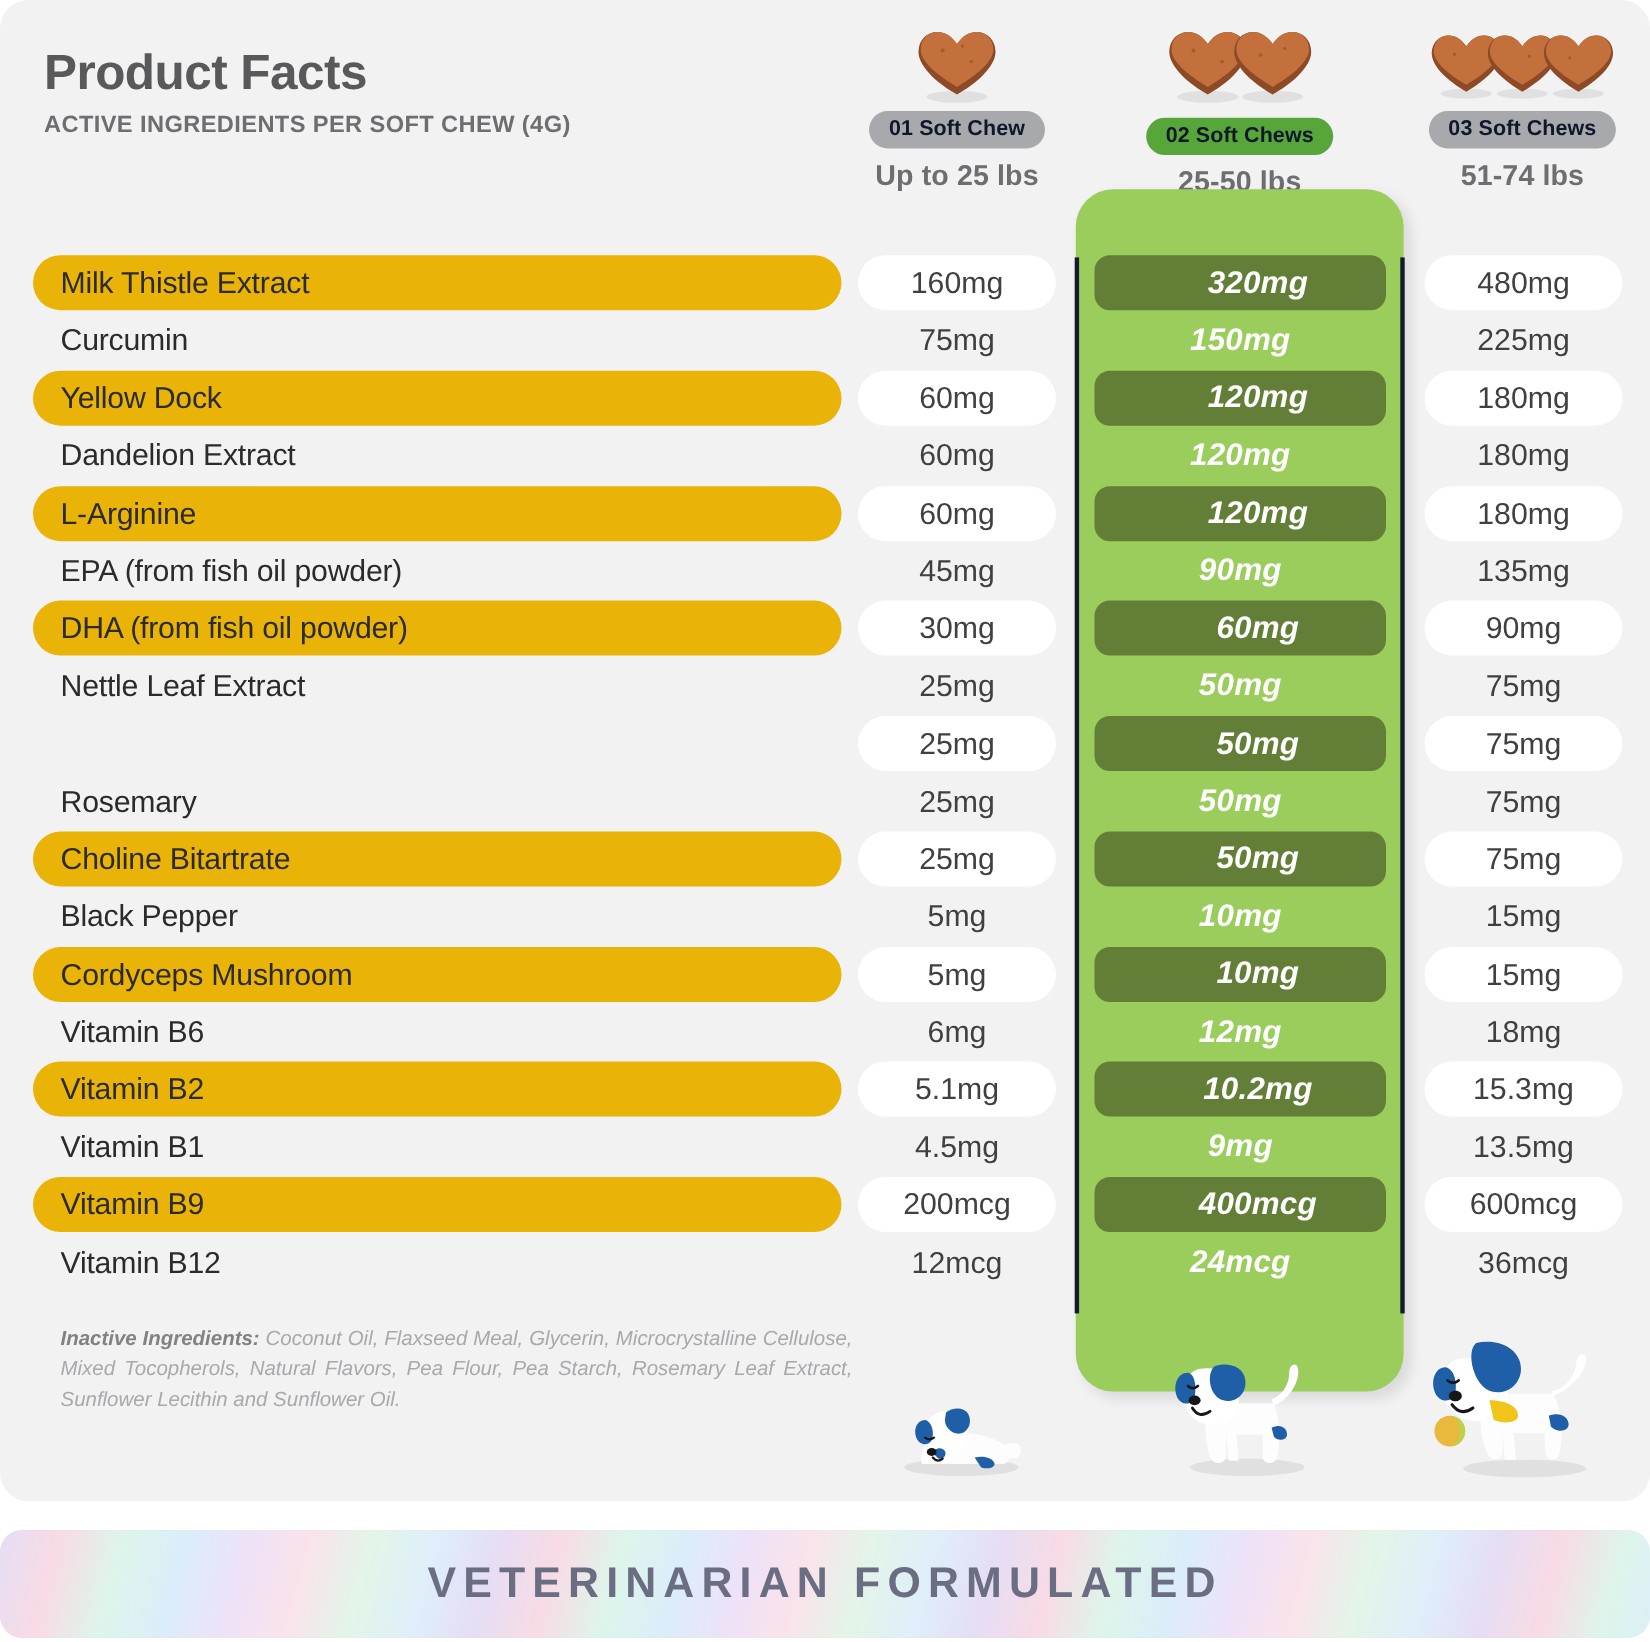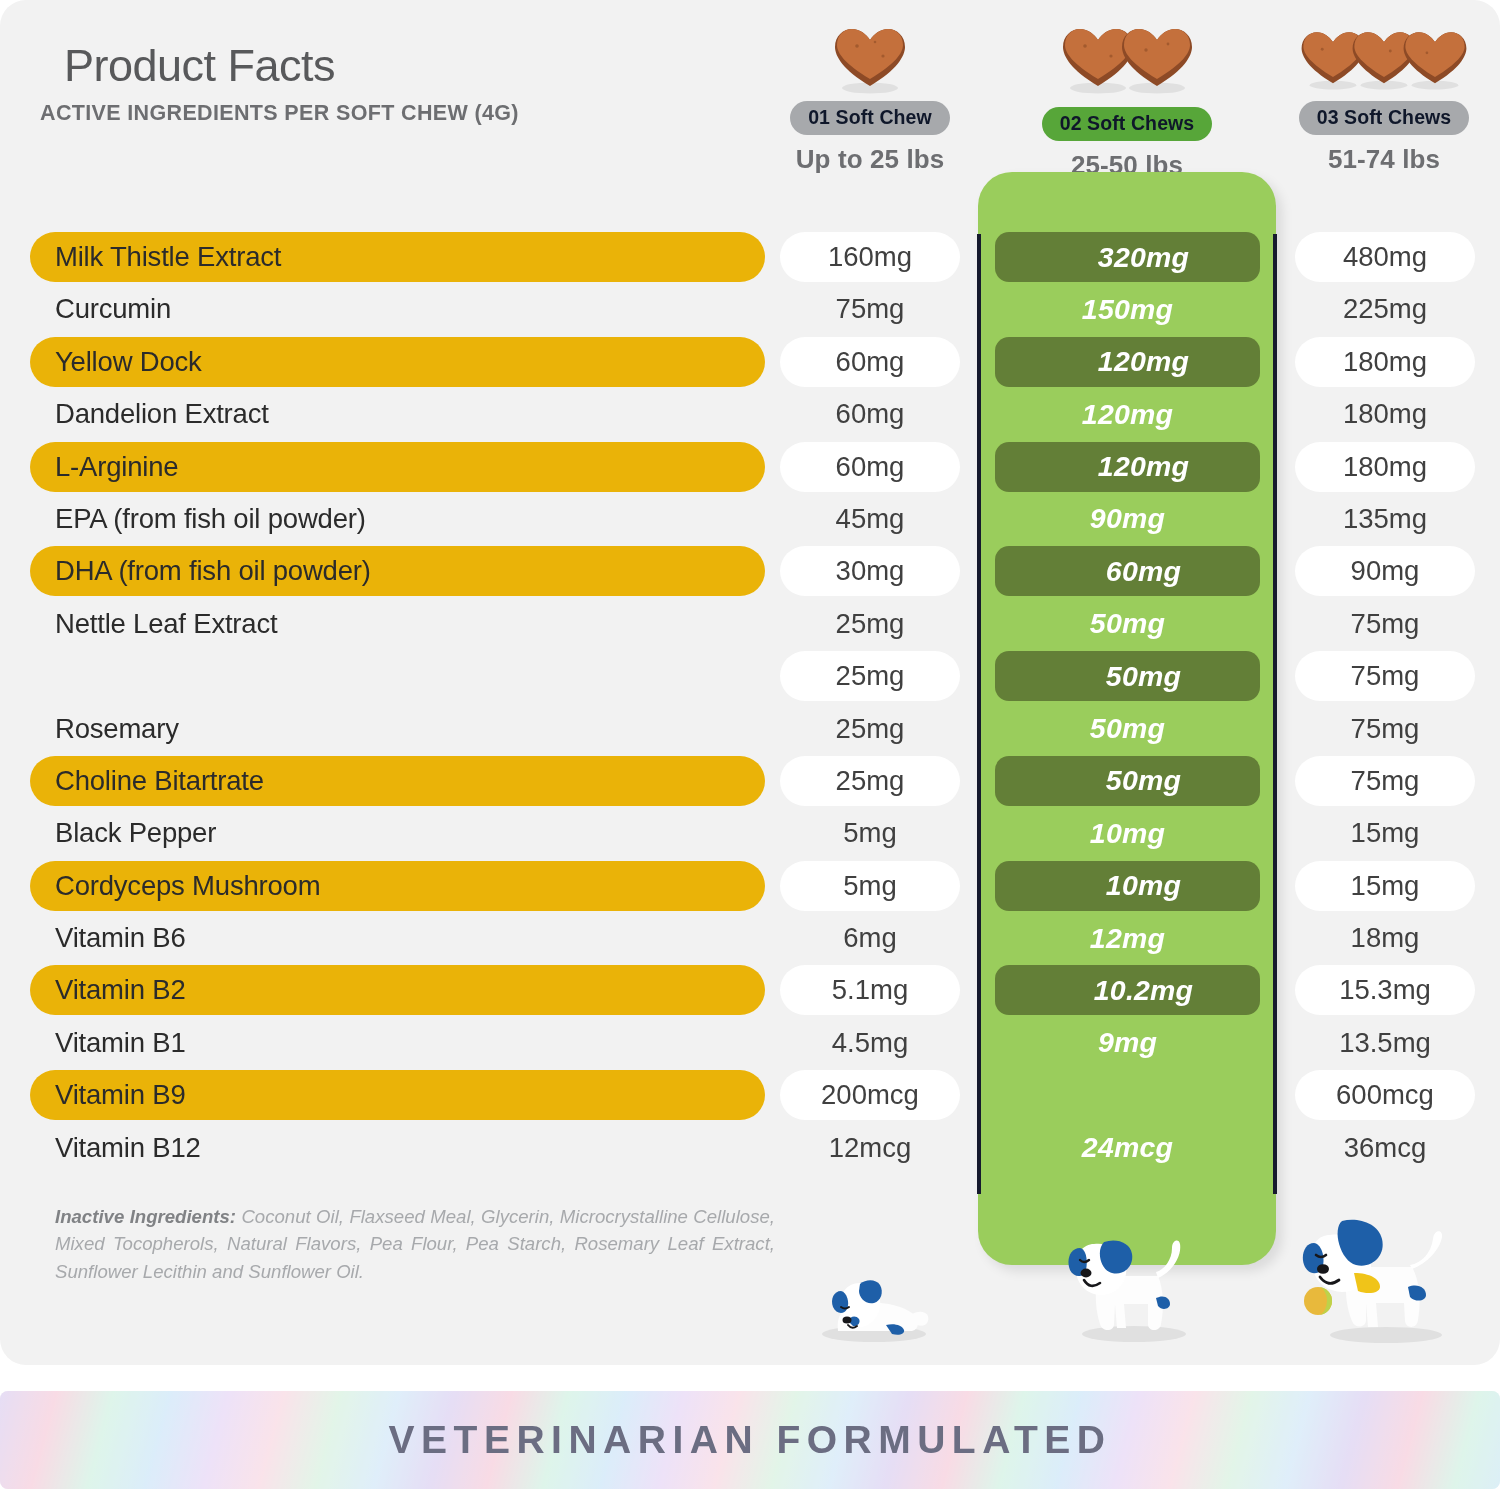--- a/index.html
+++ b/index.html
@@ -33,25 +33,24 @@
 
   
   #header-left {
     position: absolute;
     left: 40px;
     top: 42px;
     width: 700px;
   }
   #title {
     font-size: 45px;
-    font-weight: normal;
+    font-weight: bold;
     color: #58595b;
     letter-spacing: -0.5px;
     line-height: 1.06;
-    margin-left: 24px;
   }
   #subtitle {
     margin-top: 11px;
     font-size: 21.5px;
     font-weight: bold;
     color: #6d6e71;
     letter-spacing: 0.35px;
   }
 
   
@@ -204,21 +203,21 @@
   #dog-medium { left: 1060px; bottom: 22px; }
   #dog-large  { left: 1300px; bottom: 18px; }
 
   
   #footer {
     position: absolute;
     left: 0px;
     top: 1391px;
     width: 1500px;
     height: 98px;
-    border-radius: 8px;
+    border-radius: 20px;
     overflow: hidden;
     background:
       repeating-linear-gradient(
         105deg,
         #d9cdf0 0px,
         #f5c9d8 55px,
         #cdf0e0 110px,
         #c9e4f7 165px,
         #e4d4f5 220px,
         #f7d5e0 275px,
@@ -417,20 +416,21 @@
         </div>
         <div class="row even">
           <div class="name-cell">Vitamin B1</div>
           <div class="val-cell val-c1">4.5mg</div>
           <div class="val-c2">9mg</div>
           <div class="val-cell val-c3">13.5mg</div>
         </div>
         <div class="row odd">
           <div class="name-cell">Vitamin B9</div>
           <div class="val-cell val-c1">200mcg</div>
+          <div class="val-c2">400mcg</div>
           <div class="val-cell val-c3">600mcg</div>
         </div>
         <div class="row even">
           <div class="name-cell">Vitamin B12</div>
           <div class="val-cell val-c1">12mcg</div>
           <div class="val-c2">24mcg</div>
           <div class="val-cell val-c3">36mcg</div>
         </div>
       </div>
 

